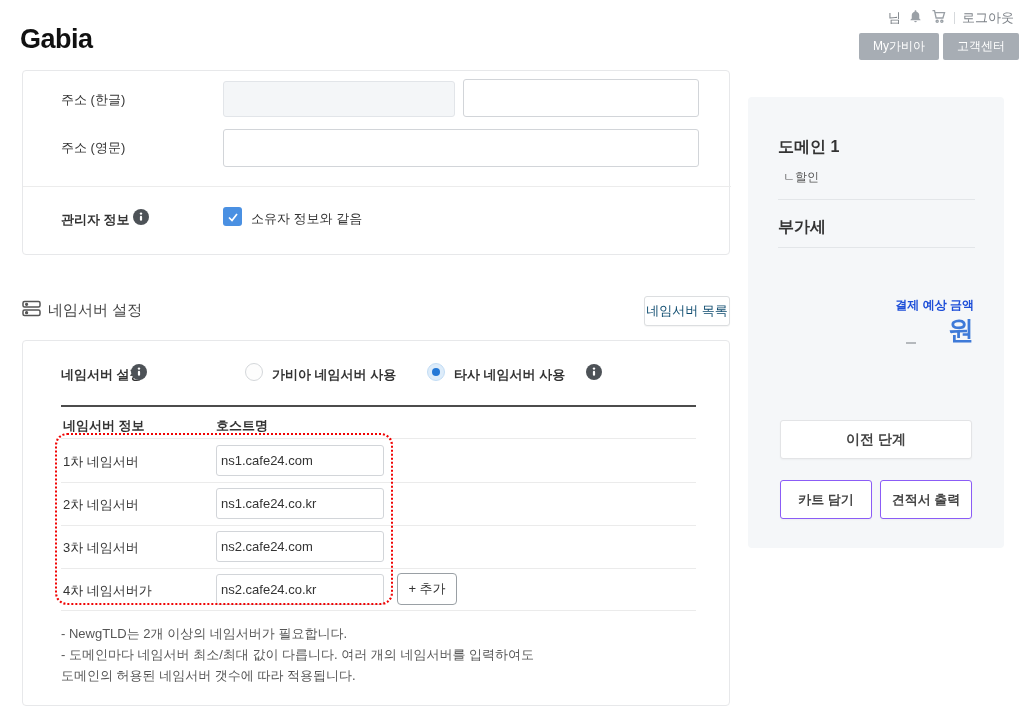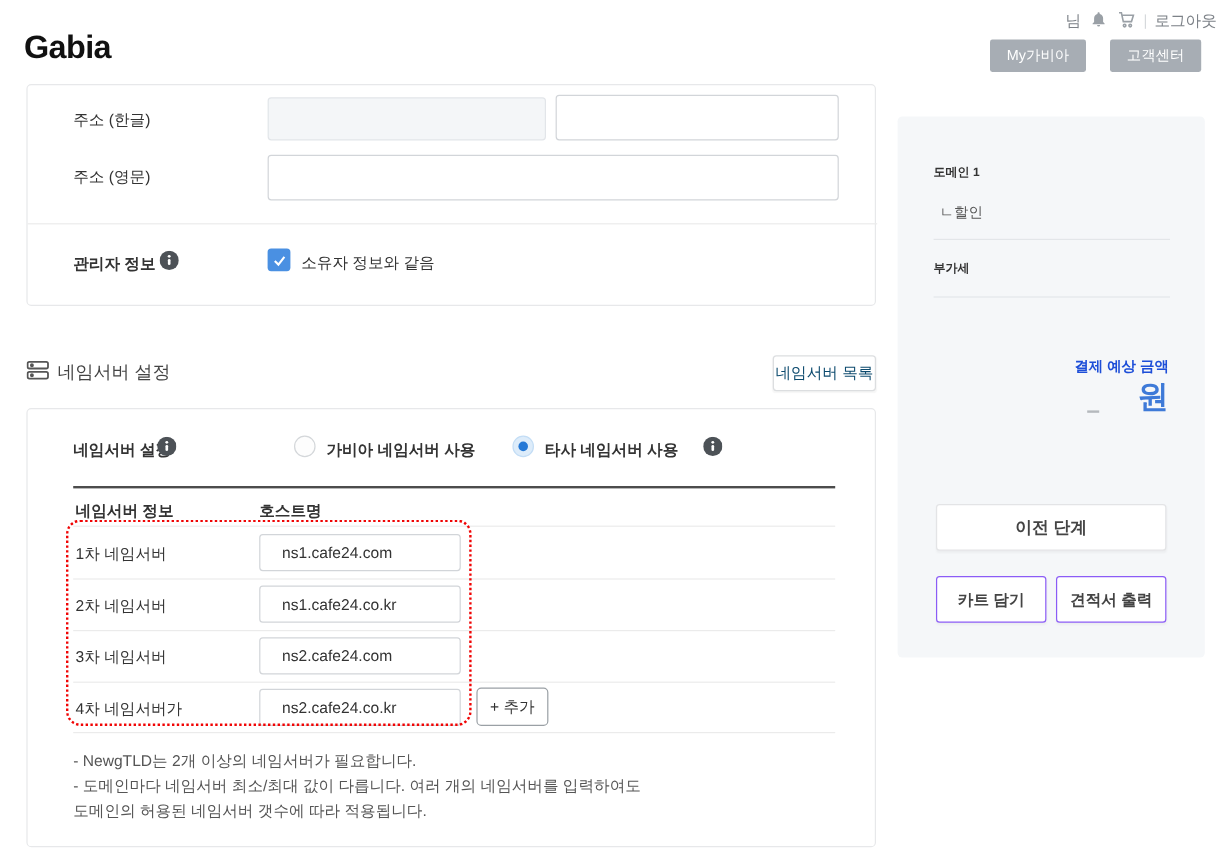--- a/index.html
+++ b/index.html
@@ -8,29 +8,29 @@
     position:relative;
     font-family:"Liberation Sans","DejaVu Sans",sans-serif;
     background:#ffffff; color:#333; overflow:hidden;
   }
   
   .logo { position:absolute; left:20px; top:24px; font-size:27px; font-weight:bold;
           letter-spacing:-0.5px; color:#111; }
   .util-row { position:absolute; top:8px; right:10px; display:flex; align-items:center;
               gap:7px; font-size:13px; color:#7d8288; }
   .util-sep { width:1px; height:12px; background:#d6d9dc; }
-  .hdr-btns { position:absolute; top:33px; right:23px; display:flex; gap:20px;padding-left:12px; }
+  .hdr-btns { position:absolute; top:33px; right:5px; display:flex; gap:4px;padding-left:12px; }
   .hdr-btn { background:#a7adb4; color:#fff; font-size:12px; padding:5px 14px;
              border:none; border-radius:2px; cursor:pointer; }
   
   .panel { position:absolute; border:1px solid #e7e8ea; border-radius:4px; background:#fff; }
   .lbl { font-size:13px; color:#333; }
   .lbl-b { font-size:13px; font-weight:bold; color:#333; }
   .txt-input { border:1px solid #d2d5d9; border-radius:3px; background:#fff;
-               font-size:13px; color:#333; padding:0 18px; }
+               font-size:13px; color:#333; padding:0 4px; }
   .txt-input:disabled { background:#f4f6f8; border-color:#e2e5e9; }
   .info-ic { display:inline-block; vertical-align:-3px; margin-left:5px; }
   
   #box-owner { left:22px; top:70px; width:708px; height:185px; }
   
   .chk { width:19px; height:19px; background:#4a90e2; border-radius:3px;
          display:inline-flex; align-items:center; justify-content:center; cursor:pointer; }
   
   .radio { width:18px; height:18px; border-radius:50%; display:inline-block; cursor:pointer; }
   .radio.off { border:1px solid #d4d7da; background:#fdfdfd; }
@@ -51,21 +51,21 @@
   .add-btn { position:absolute; left:374px; width:60px; height:32px; border:1px solid #9aa0a5;
              border-radius:4px; background:#fff; font-size:13px; color:#333; cursor:pointer; }
   .notes { position:absolute; left:38px; top:282px; font-size:13px; color:#555; line-height:21px; }
   
   #red-annot { position:absolute; left:55px; top:433px; width:338px; height:172px;
                border:2px dotted #f00404; border-radius:12px; pointer-events:none; }
   
   #sidebar { position:absolute; left:748px; top:97px; width:256px; height:451px;
              background:#f5f7f9; border-radius:4px; }
   .sb-div { position:absolute; left:30px; width:197px; height:1px; background:#e3e6e9; }
-  .sb-strong { position:absolute; left:30px; font-size:10px; font-weight:bold; color:#333; }
+  .sb-strong { position:absolute; left:30px; font-size:16px; font-weight:bold; color:#333; }
   .sb-sub { position:absolute; left:35px; font-size:12px; color:#555; }
   .estimate { position:absolute; right:30px; top:200px; font-size:12px; font-weight:bold; color:#1d4ed8; }
   .won { position:absolute; right:30px; top:216px; font-size:26px; font-weight:bold; color:#3e7ad8; }
   .dash { position:absolute; right:88px; top:245px; width:10px; height:2px; background:#b5b9bd; }
   .sb-btn { position:absolute; left:32px; width:192px; height:39px; border-radius:3px;
             font-size:14px; font-weight:bold; cursor:pointer; }
   .sb-btn.primary { background:#5b9bd8; border:1px solid #5b9bd8; color:#fff; top:276px; }
   .sb-btn.ghost { background:#fff; border:1px solid #e3e4e6; color:#444; top:323px;
                   box-shadow:0 1px 2px rgba(0,0,0,.04); }
   .sb-half { position:absolute; top:383px; width:92px; height:39px; background:#fff;

